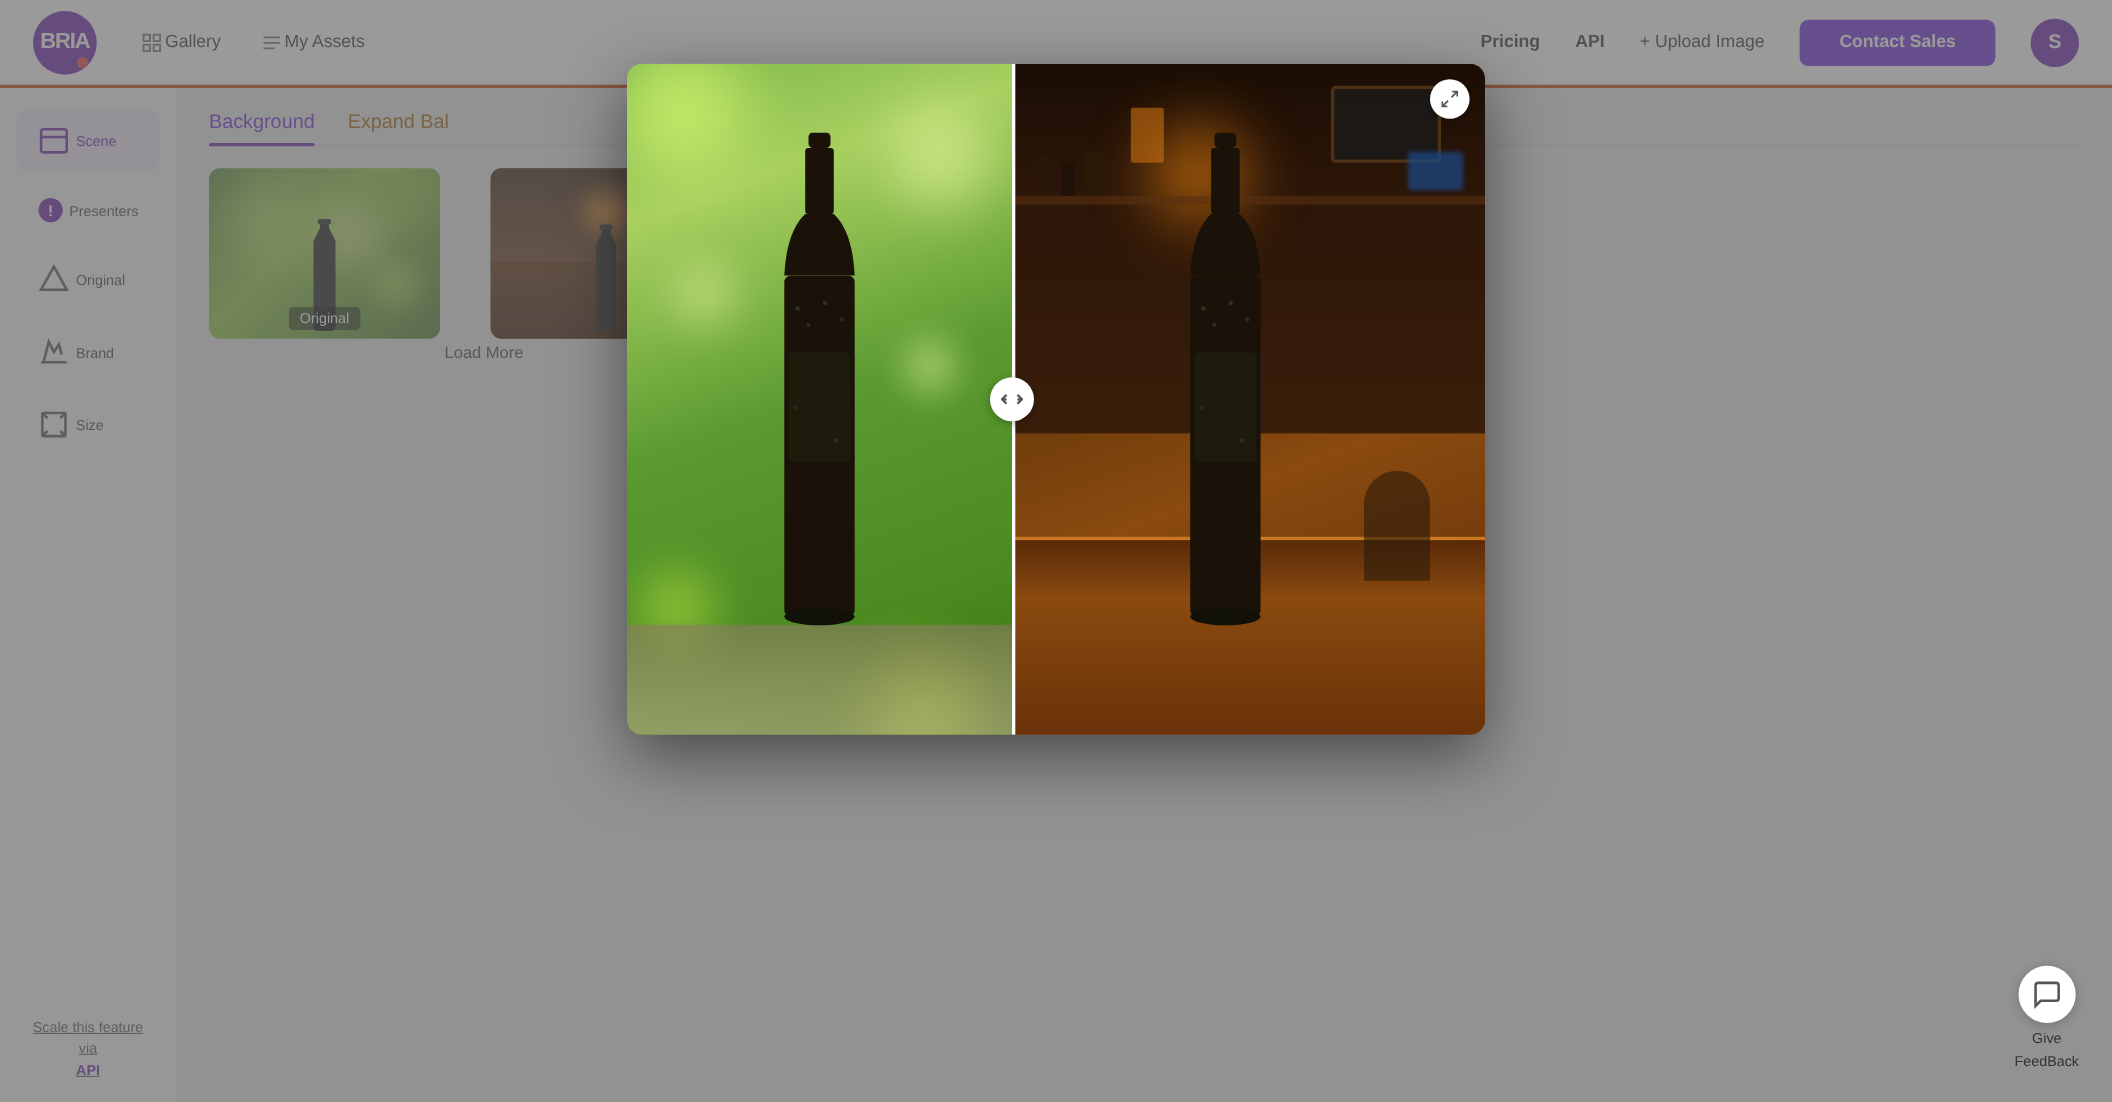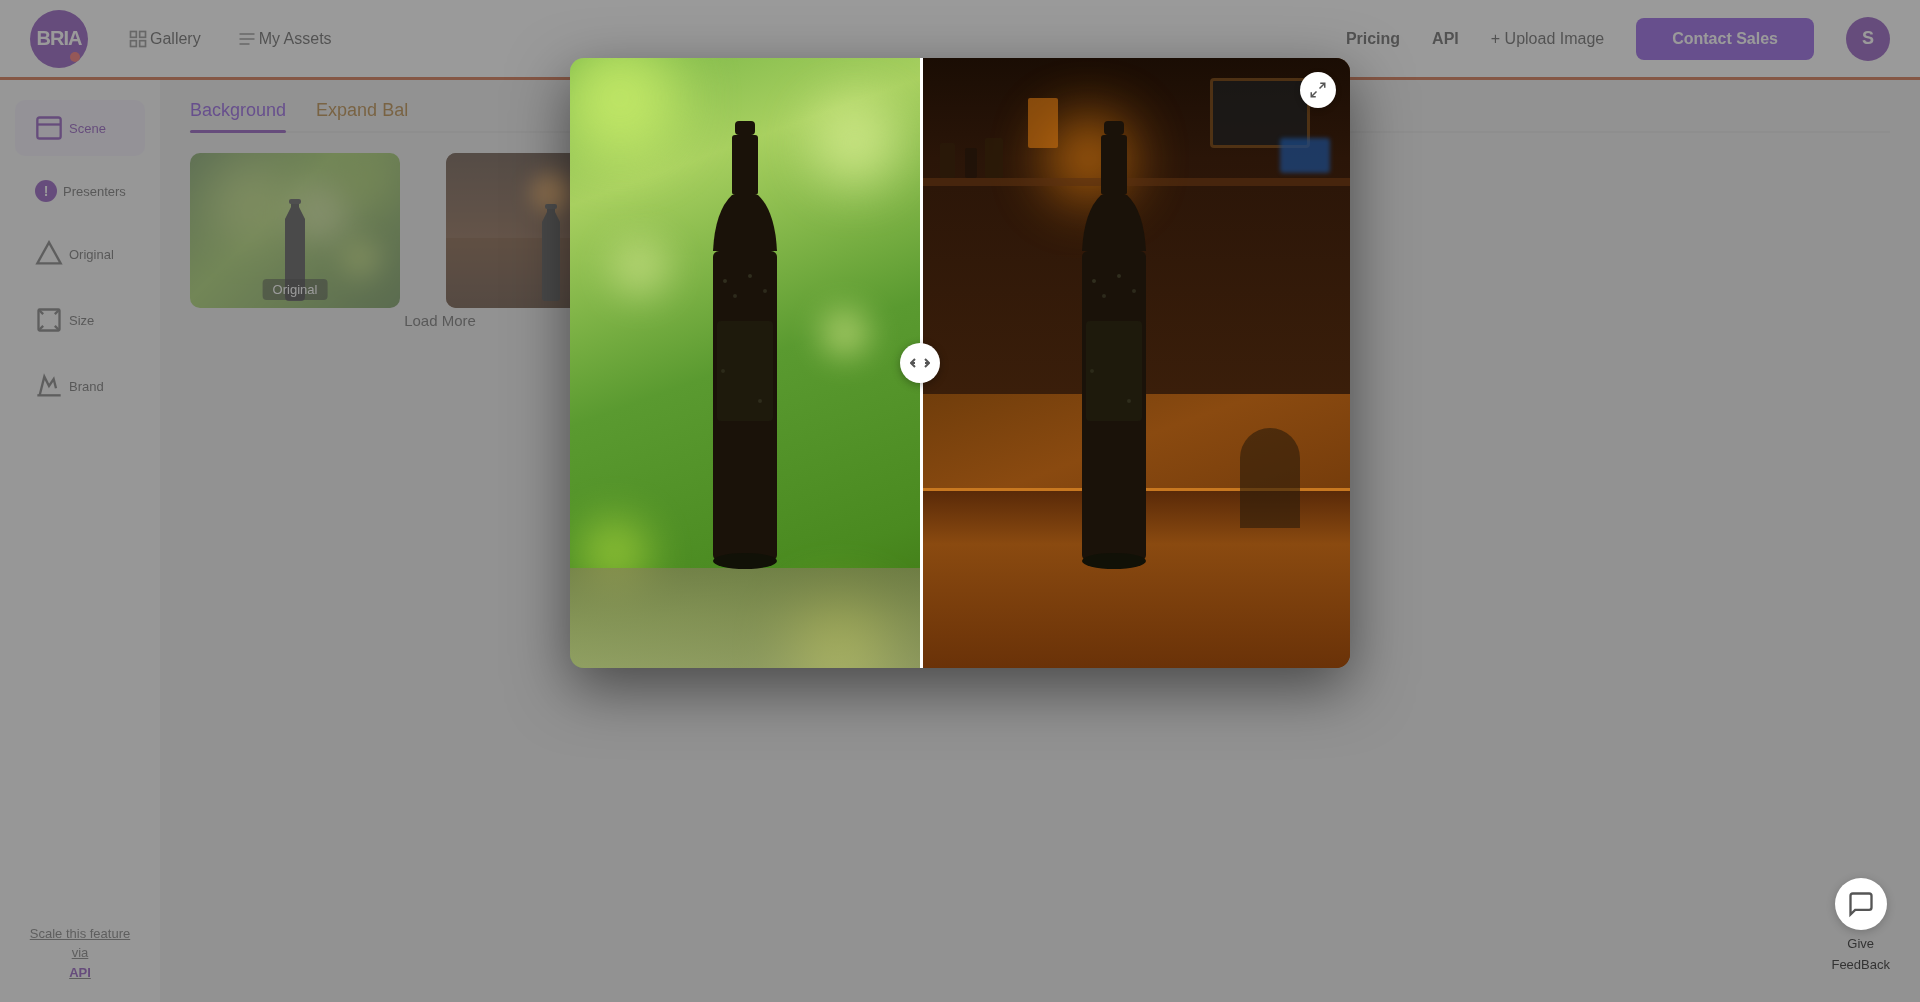--- a/index.html
+++ b/index.html
@@ -368,32 +368,32 @@
 
   <div class="sidebar-item">
     <svg width="28" height="28" viewBox="0 0 24 24" fill="none" stroke="#555" stroke-width="2">
       <polygon points="12,2 22,20 2,20"></polygon>
     </svg>
     <span class="sidebar-item-label">Original</span>
   </div>
 
   <div class="sidebar-item">
     <svg width="28" height="28" viewBox="0 0 24 24" fill="none" stroke="#555" stroke-width="2">
+      <path d="M4 20L8 4l4 8 4-6 2 8"></path>
+      <line x1="2" y1="20" x2="22" y2="20"></line>
+    </svg>
+    <span class="sidebar-item-label">Brand</span>
+  </div>
+
+  <div class="sidebar-item">
+    <svg width="28" height="28" viewBox="0 0 24 24" fill="none" stroke="#555" stroke-width="2">
       <rect x="3" y="3" width="18" height="18" rx="1"></rect>
       <path d="M3 3L7 7M21 3L17 7M3 21L7 17M21 21L17 17"></path>
     </svg>
     <span class="sidebar-item-label">Size</span>
-  </div>
-
-  <div class="sidebar-item">
-    <svg width="28" height="28" viewBox="0 0 24 24" fill="none" stroke="#555" stroke-width="2">
-      <path d="M4 20L8 4l4 8 4-6 2 8"></path>
-      <line x1="2" y1="20" x2="22" y2="20"></line>
-    </svg>
-    <span class="sidebar-item-label">Brand</span>
   </div>
 
   <div class="sidebar-bottom">
     <p class="scale-text">
       <span>Scale this feature via</span><br>
       <a href="#" class="api-link">API</a>
     </p>
   </div>
 </aside>
 

